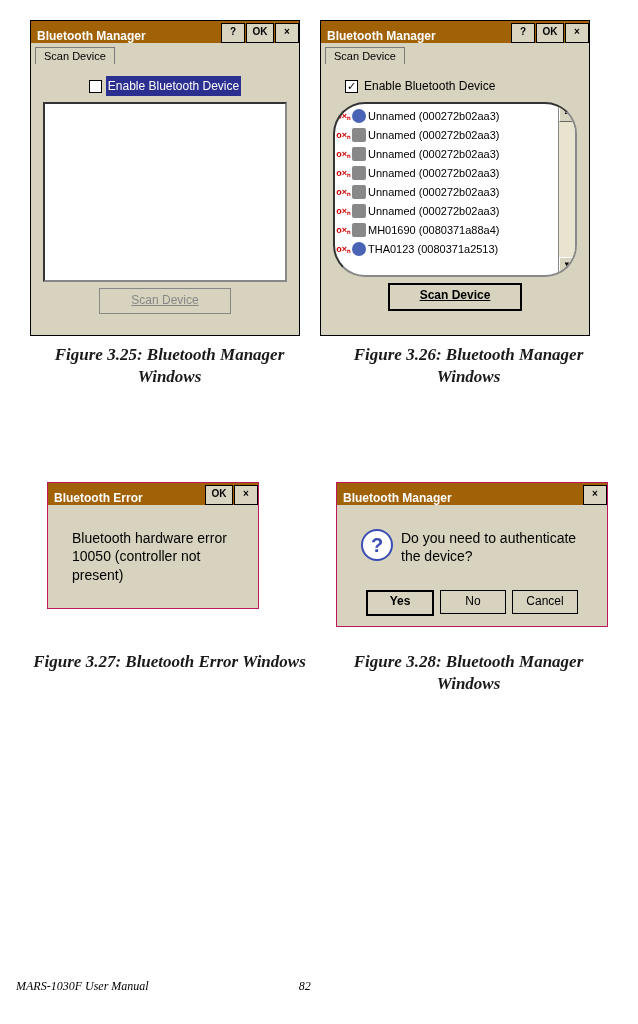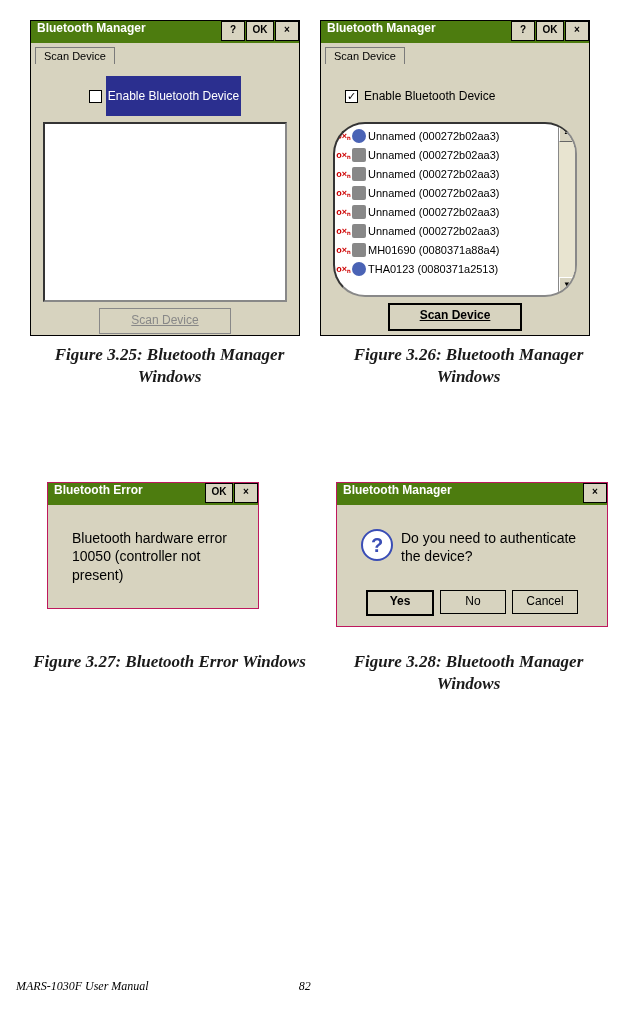--- a/index.html
+++ b/index.html
@@ -46,24 +46,24 @@
     height: 316px;
     background: #d7d3bf;
     border: 1px solid #000;
     box-sizing: border-box;
     position: relative;
     font-family: Tahoma, sans-serif;
     font-size: 12px;
   }
   .titlebar {
     height: 22px;
-    background: #4d7c0f;
+    background: #a16207;
     color: #fff;
     display: flex;
-    align-items: flex-start;
+    align-items: flex-end;
     padding-left: 6px;
     font-weight: bold;
     font-size: 12px;
   }
   .titlebar .btns {
     margin-left: auto;
     display: flex;
     gap: 0;
   }
   .tbtn {
@@ -109,21 +109,21 @@
     display: inline-flex;
     align-items: center;
     justify-content: center;
     font-size: 11px;
     line-height: 11px;
     margin-right: 4px;
     box-sizing: border-box;
   }
   .chk-label {
     font-size: 12px;
-    padding: 13px 2px;
+    padding: 3px 2px;
   }
   .chk-label.sel { background: #2b2f8f; color: #fff; }
   .listbox {
     background: #fff;
     border: 2px inset #888;
     width: 100%;
     box-sizing: border-box;
     overflow: hidden;
     position: relative;
   }

